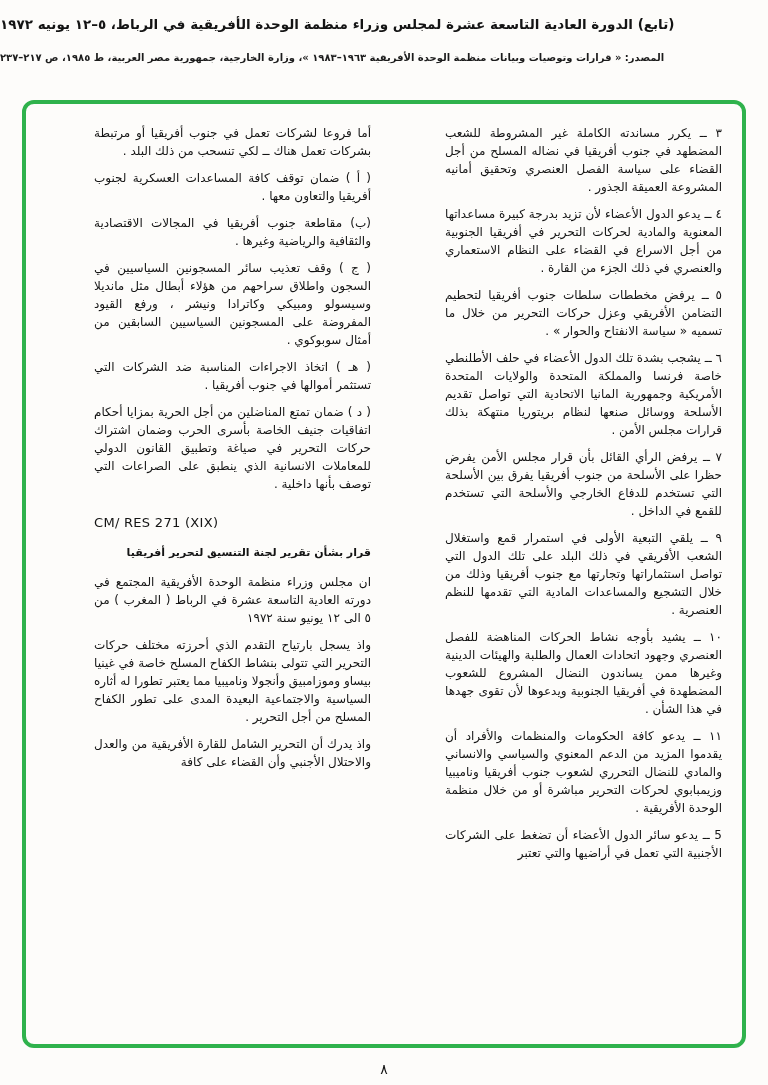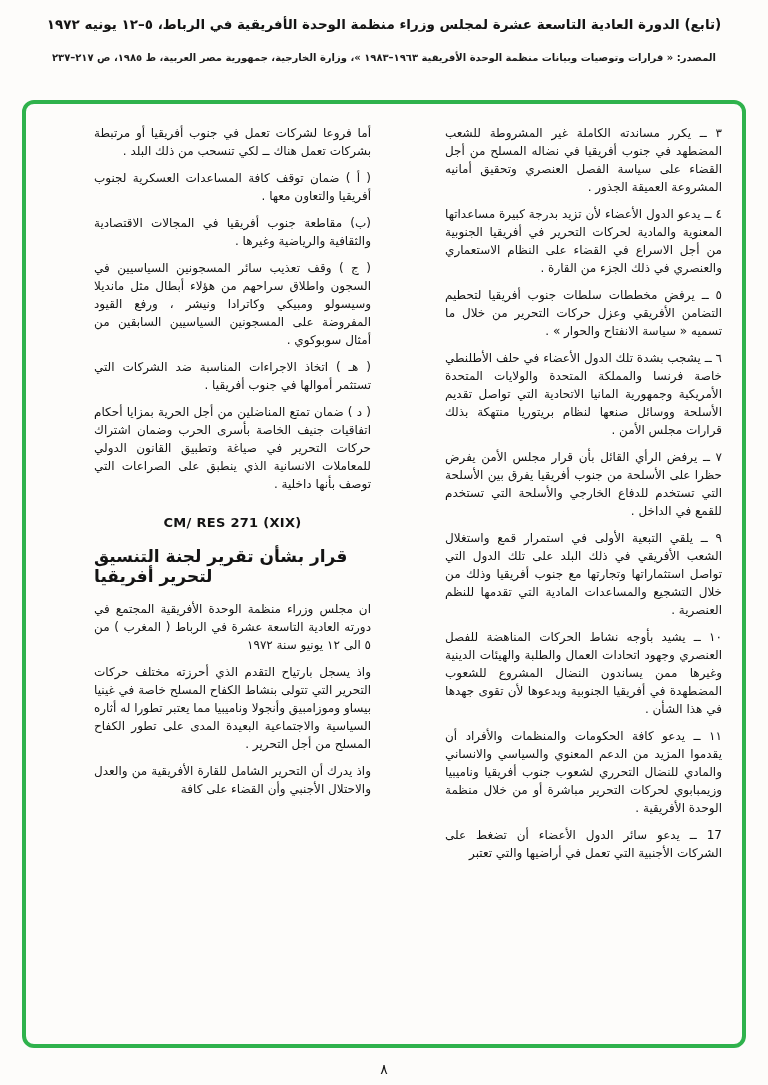--- a/index.html
+++ b/index.html
@@ -12,21 +12,21 @@
     position: relative;
     width: 768px;
     height: 1085px;
     margin: 0 auto;
     background: #fdfcfa;
     overflow: hidden;
     color: #141414;
   }
   .header {
     direction: rtl;
-    text-align: center;
+    text-align: left;
     padding-top: 16px;
   }
   .header-title {
     font-size: 13.5px;
     font-weight: bold;
     letter-spacing: 0.2px;
   }
   .header-source {
     font-size: 10px;
     font-weight: bold;
@@ -58,31 +58,31 @@
   }
   .para {
     margin: 0 0 9px 0;
     font-size: 12px;
     line-height: 1.5;
     text-align: justify;
     direction: rtl;
   }
   .latin-heading {
     direction: ltr;
-    text-align: center;
-    font-weight: bold;
+    text-align: left;
+    font-weight: normal;
     font-size: 13px;
     margin: 22px 0 16px 0;
     letter-spacing: 0.3px;
   }
   .center-title {
     direction: rtl;
-    text-align: left;
+    text-align: right;
     font-weight: bold;
-    font-size: 17px;
+    font-size: 11px;
     margin: 0 0 14px 0;
   }
   .footer {
     position: absolute;
     bottom: 8px;
     left: 0;
     width: 100%;
     text-align: center;
     font-size: 14px;
     color: #141414;
@@ -103,21 +103,21 @@
 
       <div class="col">
         <p class="para">٣ ــ يكرر مساندته الكاملة غير المشروطة للشعب المضطهد في جنوب أفريقيا في نضاله المسلح من أجل القضاء على سياسة الفصل العنصري وتحقيق أمانيه المشروعة العميقة الجذور .</p>
         <p class="para">٤ ــ يدعو الدول الأعضاء لأن تزيد بدرجة كبيرة مساعداتها المعنوية والمادية لحركات التحرير في أفريقيا الجنوبية من أجل الاسراع في القضاء على النظام الاستعماري والعنصري في ذلك الجزء من القارة .</p>
         <p class="para">٥ ــ يرفض مخططات سلطات جنوب أفريقيا لتحطيم التضامن الأفريقي وعزل حركات التحرير من خلال ما تسميه « سياسة الانفتاح والحوار » .</p>
         <p class="para">٦ ــ يشجب بشدة تلك الدول الأعضاء في حلف الأطلنطي خاصة فرنسا والمملكة المتحدة والولايات المتحدة الأمريكية وجمهورية المانيا الاتحادية التي تواصل تقديم الأسلحة ووسائل صنعها لنظام بريتوريا منتهكة بذلك قرارات مجلس الأمن .</p>
         <p class="para">٧ ــ يرفض الرأي القائل بأن قرار مجلس الأمن يفرض حظرا على الأسلحة من جنوب أفريقيا يفرق بين الأسلحة التي تستخدم للدفاع الخارجي والأسلحة التي تستخدم للقمع في الداخل .</p>
         <p class="para">٩ ــ يلقي التبعية الأولى في استمرار قمع واستغلال الشعب الأفريقي في ذلك البلد على تلك الدول التي تواصل استثماراتها وتجارتها مع جنوب أفريقيا وذلك من خلال التشجيع والمساعدات المادية التي تقدمها للنظم العنصرية .</p>
         <p class="para">١٠ ــ يشيد بأوجه نشاط الحركات المناهضة للفصل العنصري وجهود اتحادات العمال والطلبة والهيئات الدينية وغيرها ممن يساندون النضال المشروع للشعوب المضطهدة في أفريقيا الجنوبية ويدعوها لأن تقوى جهدها في هذا الشأن .</p>
         <p class="para">١١ ــ يدعو كافة الحكومات والمنظمات والأفراد أن يقدموا المزيد من الدعم المعنوي والسياسي والانساني والمادي للنضال التحرري لشعوب جنوب أفريقيا وناميبيا وزيمبابوي لحركات التحرير مباشرة أو من خلال منظمة الوحدة الأفريقية .</p>
-        <p class="para">17 ــ يدعو سائر الدول الأعضاء أن تضغط على الشركات الأجنبية التي تعمل في أراضيها والتي تعتبر</p>
+        <p class="para">5 ــ يدعو سائر الدول الأعضاء أن تضغط على الشركات الأجنبية التي تعمل في أراضيها والتي تعتبر</p>
       </div>
 
       <div class="col">
         <p class="para">أما فروعا لشركات تعمل في جنوب أفريقيا أو مرتبطة بشركات تعمل هناك ــ لكي تنسحب من ذلك البلد .</p>
         <p class="para">( أ ) ضمان توقف كافة المساعدات العسكرية لجنوب أفريقيا والتعاون معها .</p>
         <p class="para">(ب) مقاطعة جنوب أفريقيا في المجالات الاقتصادية والثقافية والرياضية وغيرها .</p>
         <p class="para">( ج ) وقف تعذيب سائر المسجونين السياسيين في السجون واطلاق سراحهم من هؤلاء أبطال مثل مانديلا وسيسولو ومبيكي وكاترادا ونيشر ، ورفع القيود المفروضة على المسجونين السياسيين السابقين من أمثال سوبوكوي .</p>
         <p class="para">( هـ ) اتخاذ الاجراءات المناسبة ضد الشركات التي تستثمر أموالها في جنوب أفريقيا .</p>
         <p class="para">( د ) ضمان تمتع المناضلين من أجل الحرية بمزايا أحكام اتفاقيات جنيف الخاصة بأسرى الحرب وضمان اشتراك حركات التحرير في صياغة وتطبيق القانون الدولي للمعاملات الانسانية الذي ينطبق على الصراعات التي توصف بأنها داخلية .</p>
         <p class="latin-heading">CM/ RES 271 (XIX)</p>

